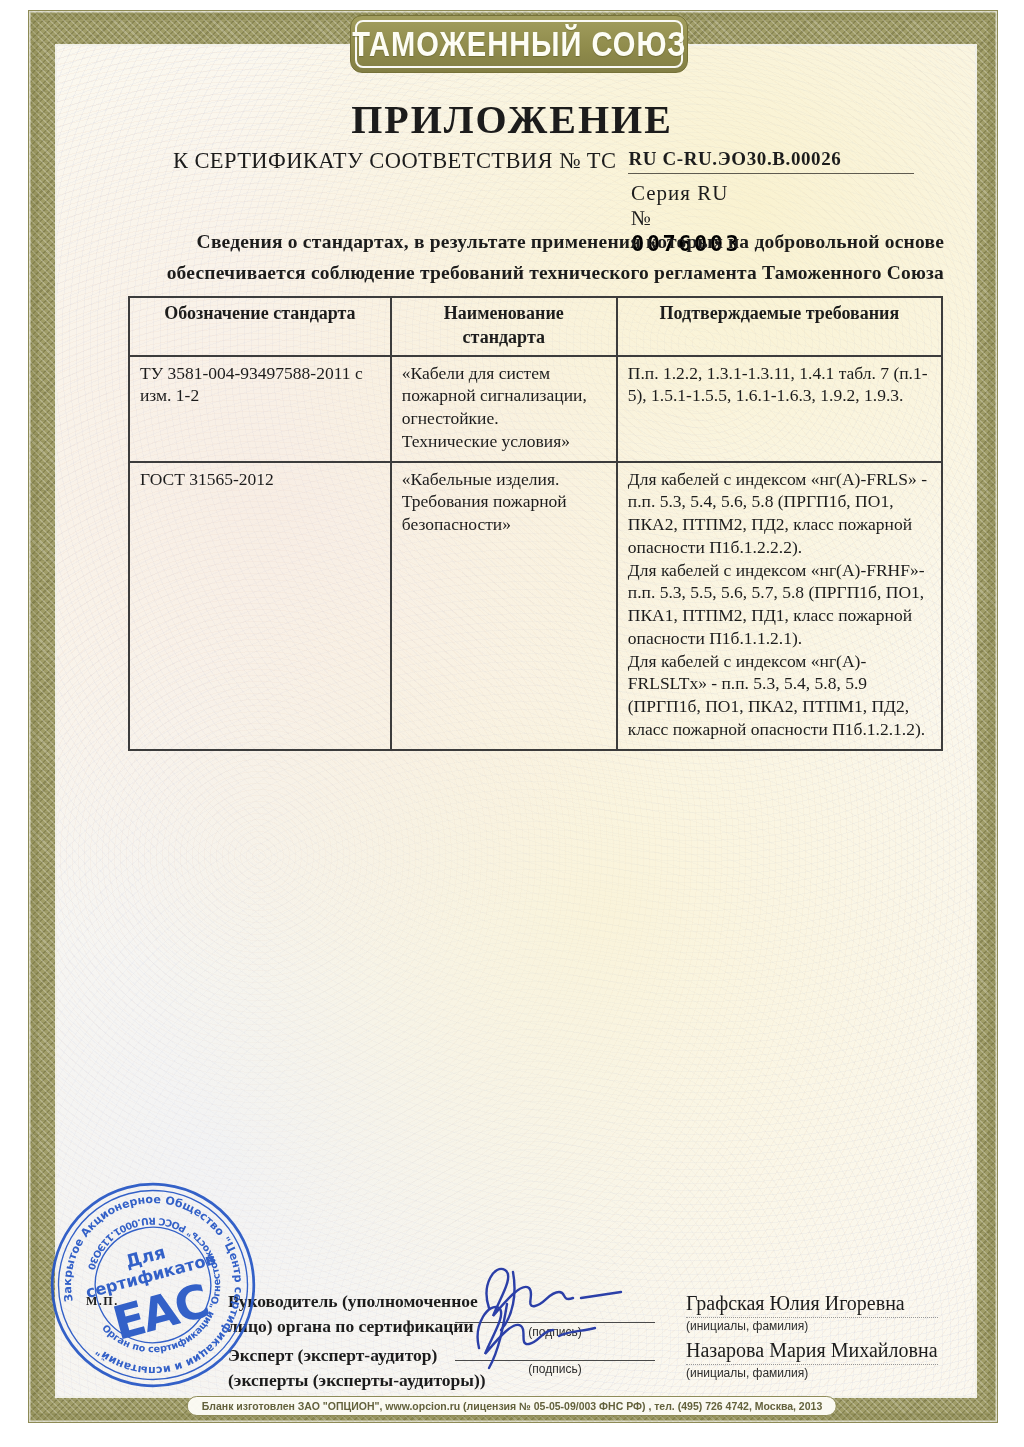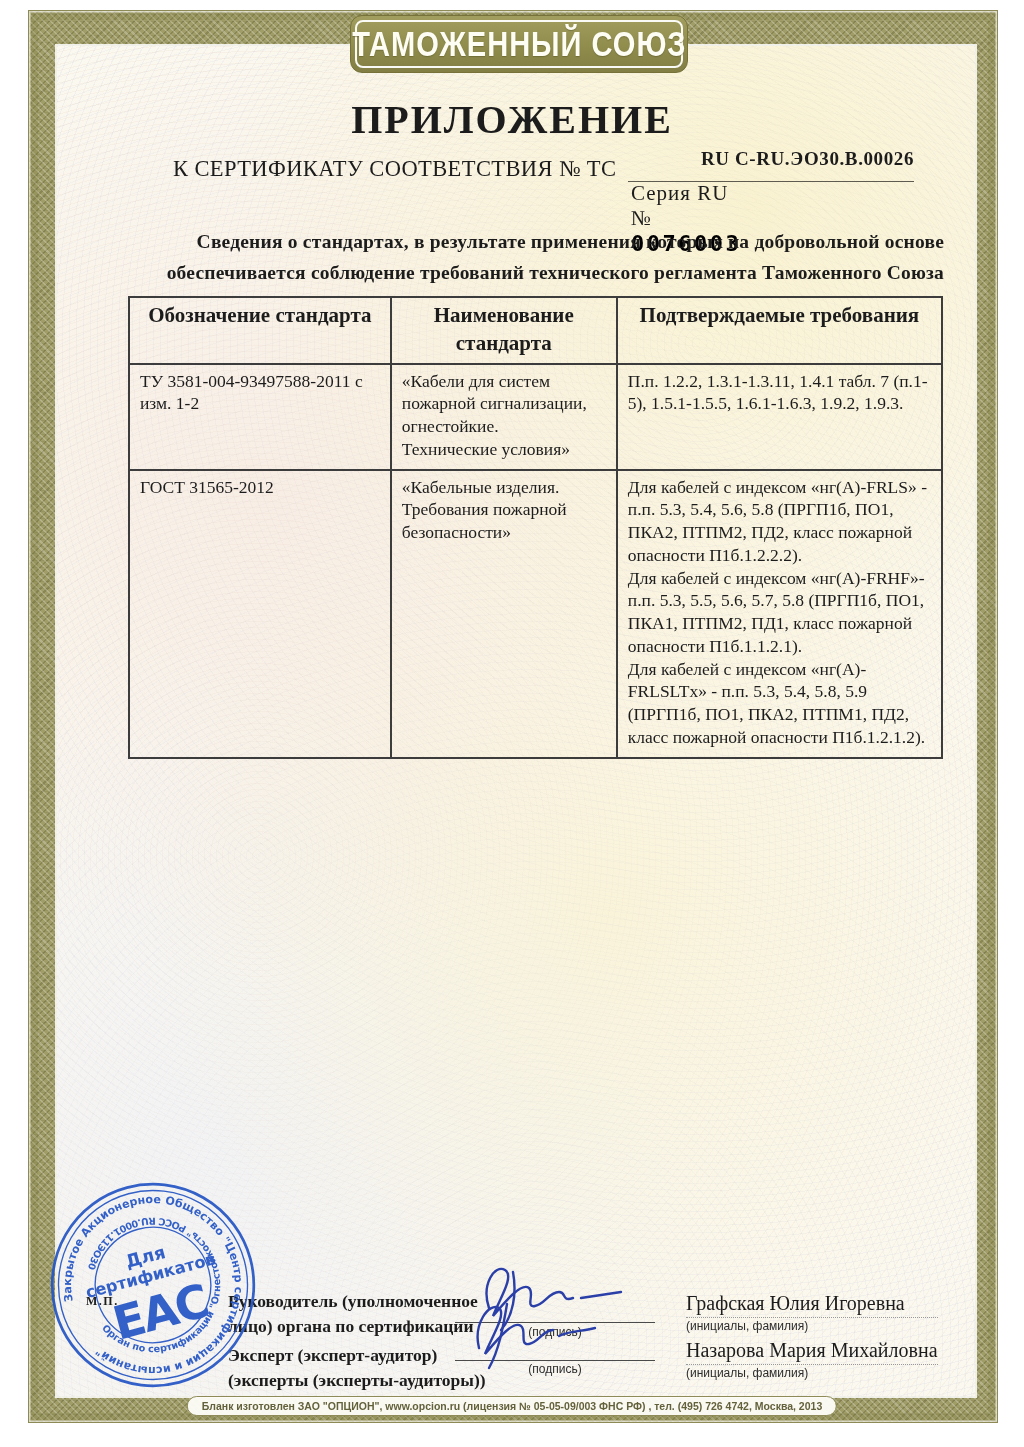--- a/index.html
+++ b/index.html
@@ -47,41 +47,41 @@
   
   .title{
     position:absolute;left:0;right:0;top:96px;z-index:2;text-align:center;
     font-weight:bold;font-size:40px;letter-spacing:2px;
   }
   .subtitle-row{
     position:absolute;left:173px;top:148px;width:741px;z-index:2;
     display:flex;align-items:flex-end;
   }
   .subtitle-label{font-weight:normal;font-size:22.5px;letter-spacing:.4px;white-space:nowrap;}
-  .cert-seg{flex:1;margin-left:12px;border-bottom:1.5px solid #5f5b50;text-align:right;padding-bottom:11px;}
+  .cert-seg{flex:1;margin-left:12px;border-bottom:1.5px solid #5f5b50;text-align:left;padding-bottom:3px;}
   .cert-no{font-weight:bold;font-size:19px;letter-spacing:.6px;white-space:nowrap;}
   .series-row{position:absolute;left:593px;top:181px;z-index:2;display:flex;align-items:baseline;font-size:21px;flex-direction:column;}
   .series-label{letter-spacing:1px;}
   .series-nosign{margin-left:38px;}
   .blank-no{
     margin-left:24px;font-family:"DejaVu Sans Mono", monospace;font-weight:bold;
     font-size:22px;letter-spacing:2.5px;color:#000000;
   }
   .intro{
     position:absolute;left:80px;top:227px;width:864px;z-index:2;margin:0;
     text-align:right;font-weight:bold;font-size:19.5px;line-height:1.58;letter-spacing:.2px;
   }
   
   table.std{
     position:absolute;left:128px;top:296px;width:815px;z-index:2;
     border-collapse:collapse;table-layout:fixed;
   }
   table.std th, table.std td{border:2px solid #3c3c3c;}
   table.std th{
-    font-size:21px;font-weight:bold;text-align:center;vertical-align:top;
+    font-size:18px;font-weight:bold;text-align:center;vertical-align:top;
     padding:3px 8px 5px;line-height:1.35;
   }
   table.std td{
     font-size:17.5px;text-align:left;vertical-align:top;
     padding:5px 10px 8px;line-height:1.3;white-space:pre-line;
   }
   col.c1{width:32.2%;} col.c2{width:27.8%;} col.c3{width:40%;}
   
   .mp{position:absolute;left:86px;top:1294px;z-index:2;font-weight:bold;font-size:12px;letter-spacing:1.5px;}
   .stamp{position:absolute;left:48px;top:1180px;width:210px;height:210px;z-index:4;transform:rotate(-15deg);opacity:.93;}

